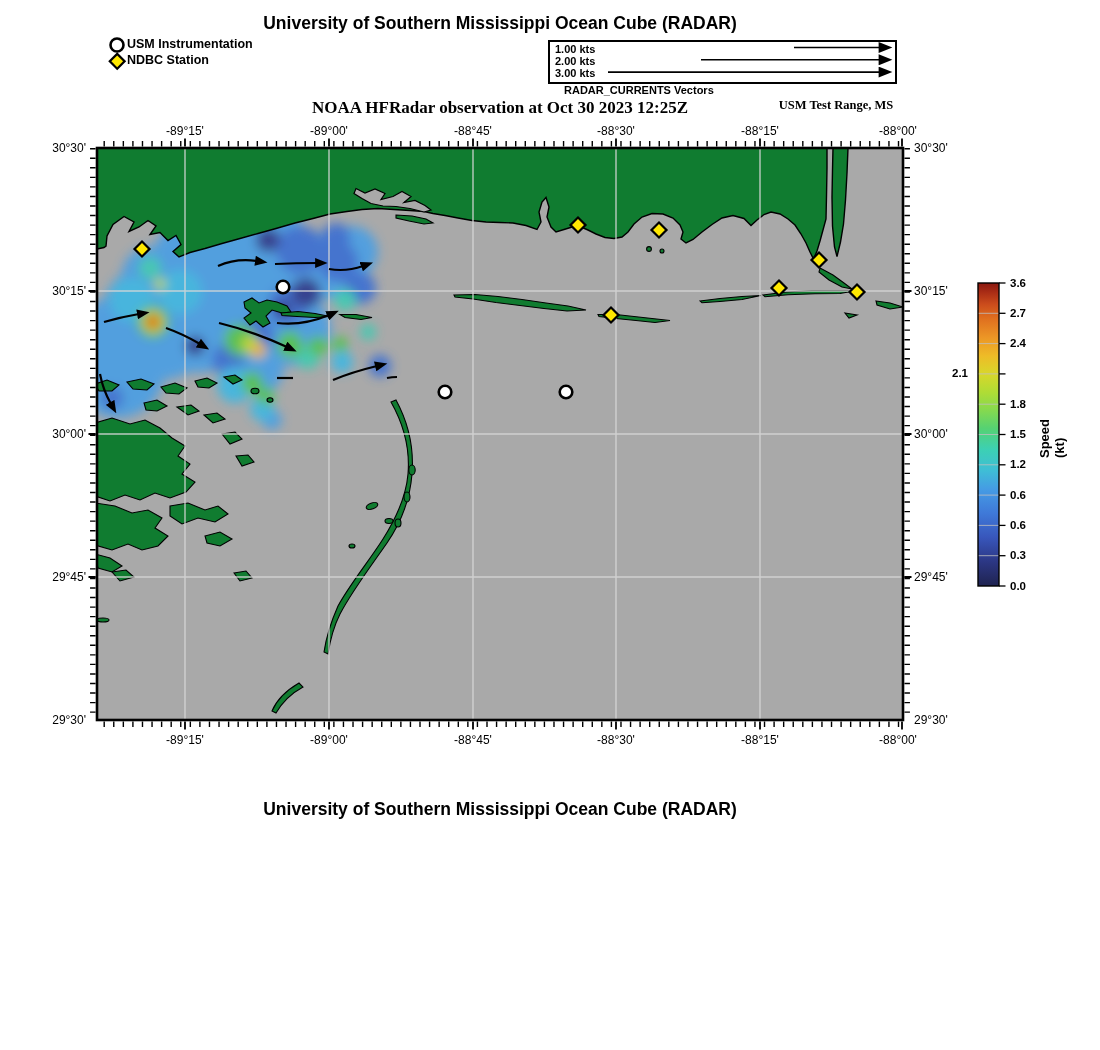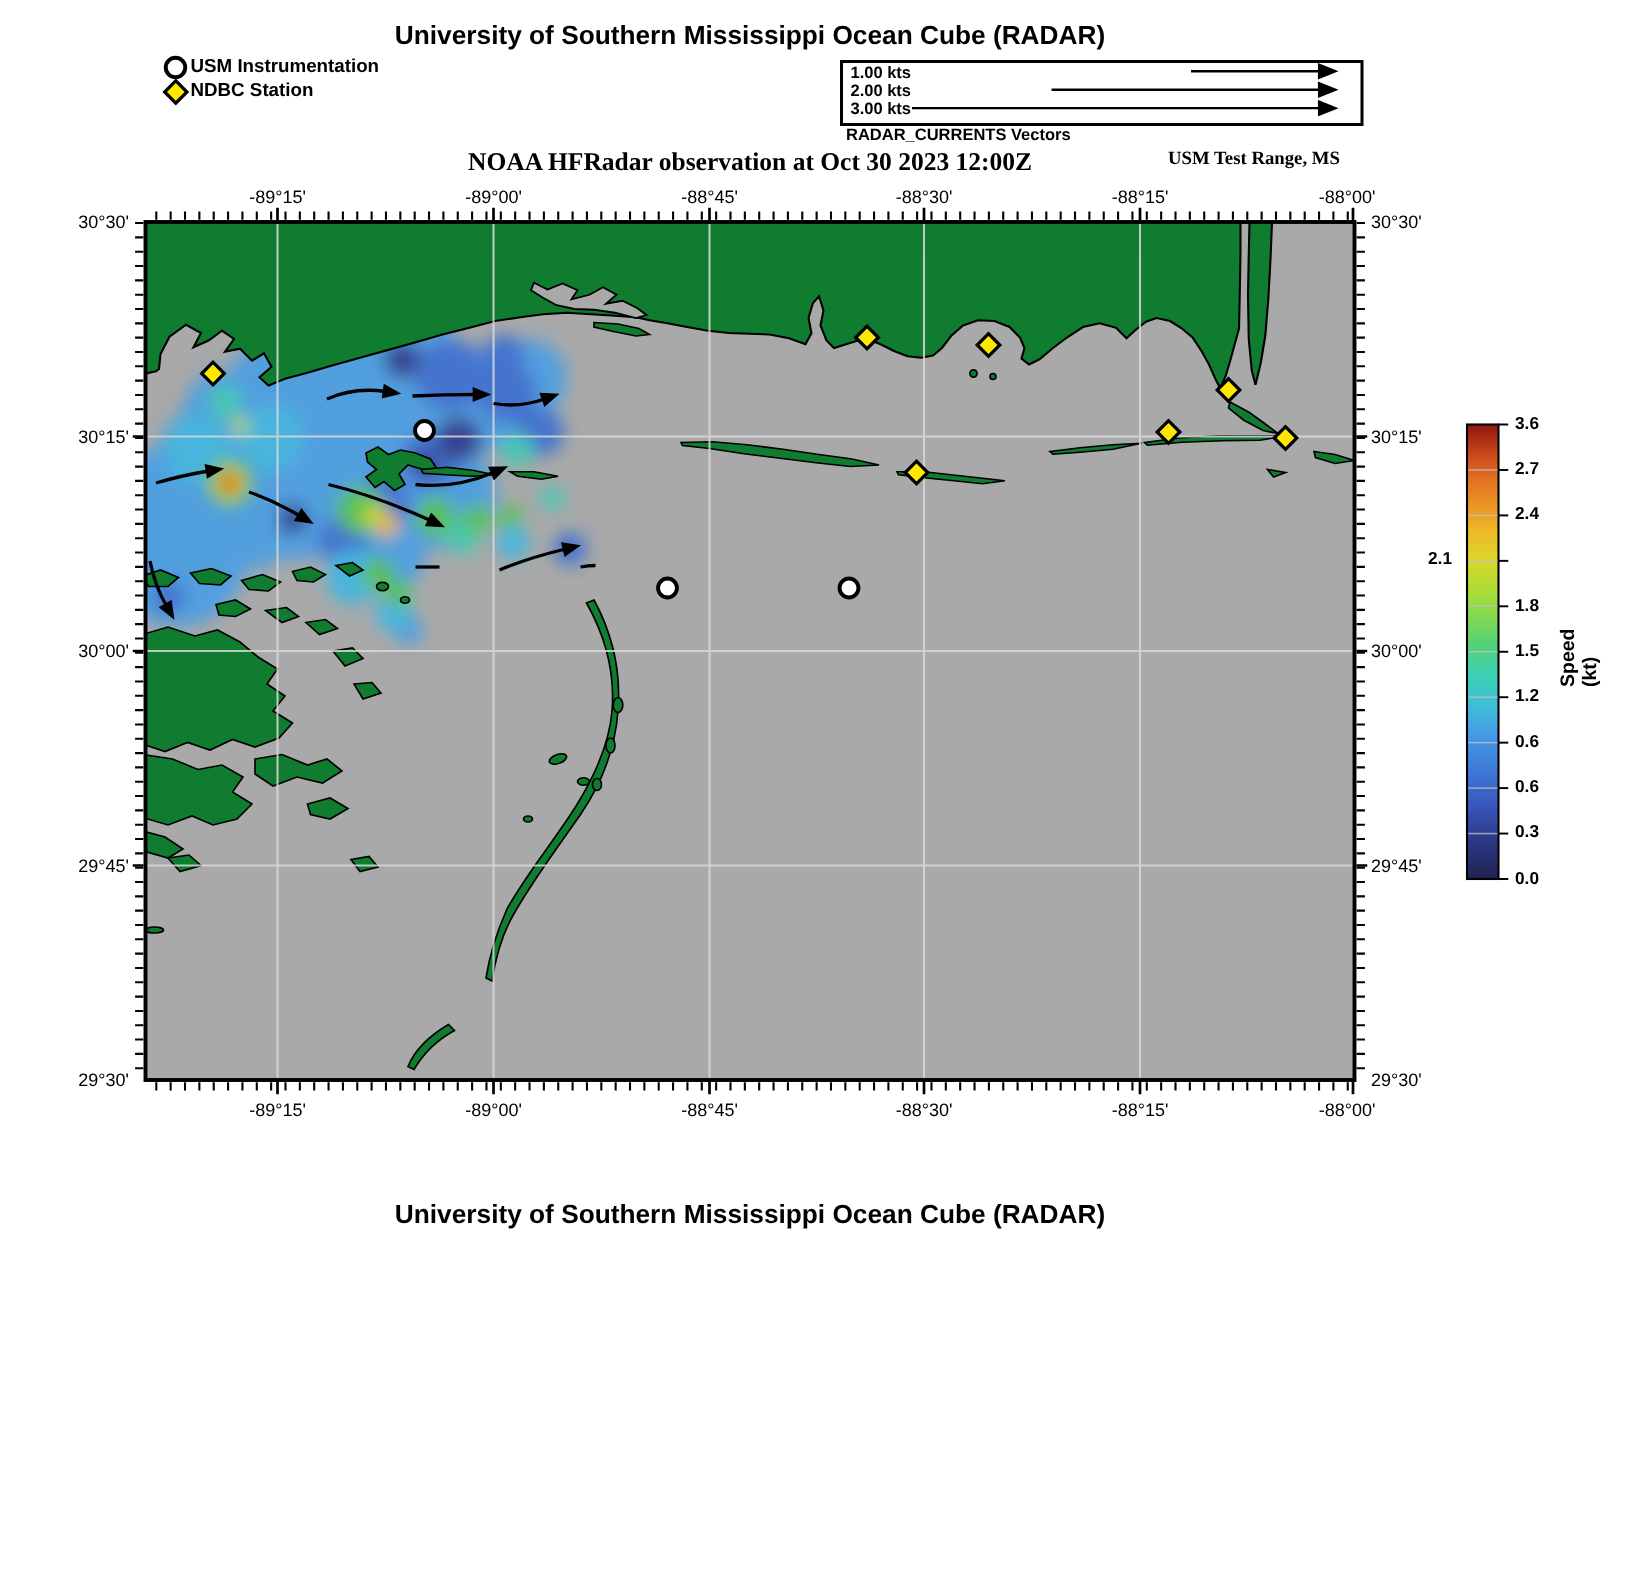--- a/index.html
+++ b/index.html
@@ -4,21 +4,21 @@
 <style>
   html,body{margin:0;padding:0;background:#fff;}
   .page{position:relative;width:1100px;height:827px;background:#ffffff;overflow:hidden;
         font-family:"Liberation Sans",sans-serif;color:#000;}
   .abs{position:absolute;}
   .ctr{transform:translateX(-50%);white-space:nowrap;}
   .title{font-size:17.5px;font-weight:bold;}
   .subtitle{font-family:"Liberation Serif",serif;font-size:17px;font-weight:bold;}
   .rangelab{font-family:"Liberation Serif",serif;font-size:12.5px;font-weight:bold;}
   .leglab{font-size:12.5px;font-weight:bold;line-height:13px;}
-  .scalebox{left:548px;top:40px;width:345px;height:40px;border:2px solid #000;margin-left:12px;}
+  .scalebox{left:548px;top:40px;width:345px;height:40px;border:2px solid #000;}
   .scalelab{font-size:11px;font-weight:bold;line-height:12.4px;position:absolute;left:5px;}
   .caption{font-size:11px;font-weight:bold;}
   .ticklab{font-size:12px;white-space:nowrap;}
   .latbox{width:60px;}
   .cbticklab{font-size:11.5px;font-weight:bold;}
   .cbtitle{font-size:13px;font-weight:bold;transform:translate(-50%,-50%) rotate(-90deg);}
   svg{position:absolute;left:0;top:0;pointer-events:none;}
   .land{fill:#107c30;stroke:#000;stroke-width:1.4;}
   .isl{fill:#107c30;stroke:#000;stroke-width:1.1;}
   .bay{fill:#a9a9a9;stroke:#000;stroke-width:1.2;}
@@ -288,21 +288,21 @@
   <div class="abs leglab" style="left:127px;top:38px;">USM Instrumentation</div>
   <div class="abs leglab" style="left:127px;top:54px;">NDBC Station</div>
 
   <div class="abs scalebox">
     <span class="scalelab" style="top:1px;">1.00 kts</span>
     <span class="scalelab" style="top:13px;">2.00 kts</span>
     <span class="scalelab" style="top:25px;">3.00 kts</span>
   </div>
   <div class="abs caption" style="left:564px;top:84px;">RADAR_CURRENTS Vectors</div>
 
-  <div class="abs ctr subtitle" style="left:500px;top:98px;">NOAA HFRadar observation at Oct 30 2023 12:00Z</div>
+  <div class="abs ctr subtitle" style="left:500px;top:98px;">NOAA HFRadar observation at Oct 30 2023 12:25Z</div>
   <div class="abs ctr rangelab" style="left:836px;top:98px;">USM Test Range, MS</div>
 
   <div class="abs ctr ticklab" style="left:185px;top:124px;">-89°15'</div>
   <div class="abs ctr ticklab" style="left:329px;top:124px;">-89°00'</div>
   <div class="abs ctr ticklab" style="left:473px;top:124px;">-88°45'</div>
   <div class="abs ctr ticklab" style="left:616px;top:124px;">-88°30'</div>
   <div class="abs ctr ticklab" style="left:760px;top:124px;">-88°15'</div>
   <div class="abs ctr ticklab" style="left:898px;top:124px;">-88°00'</div>
   <div class="abs ctr ticklab" style="left:185px;top:733px;">-89°15'</div>
   <div class="abs ctr ticklab" style="left:329px;top:733px;">-89°00'</div>

